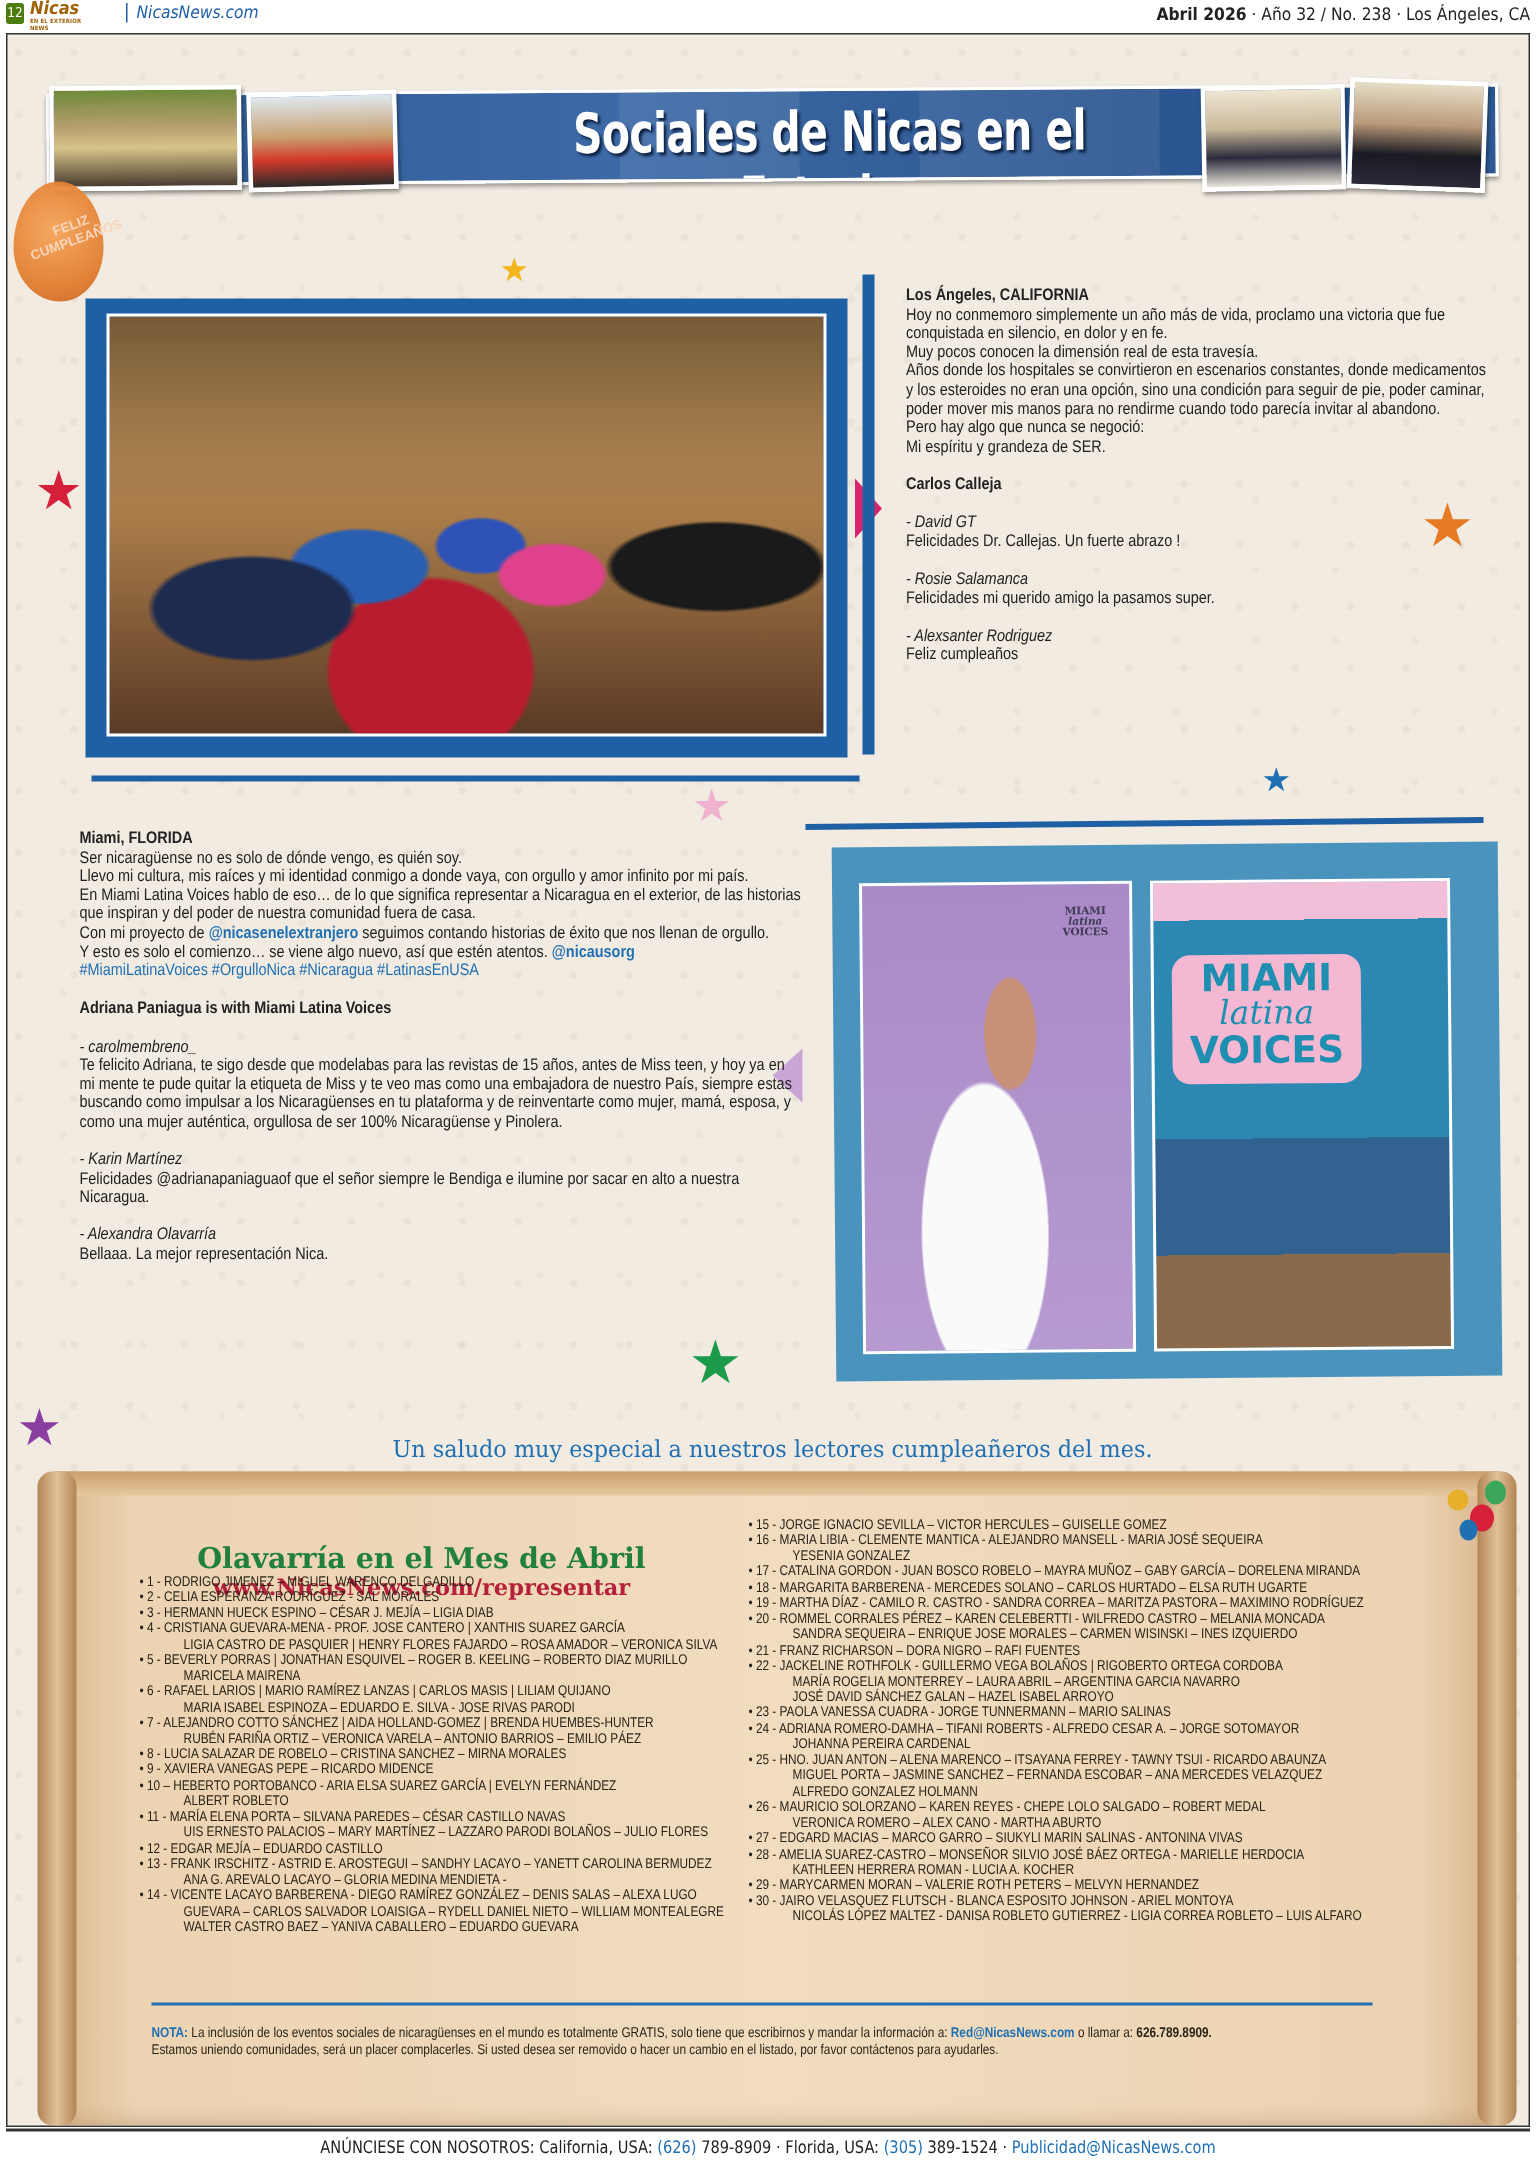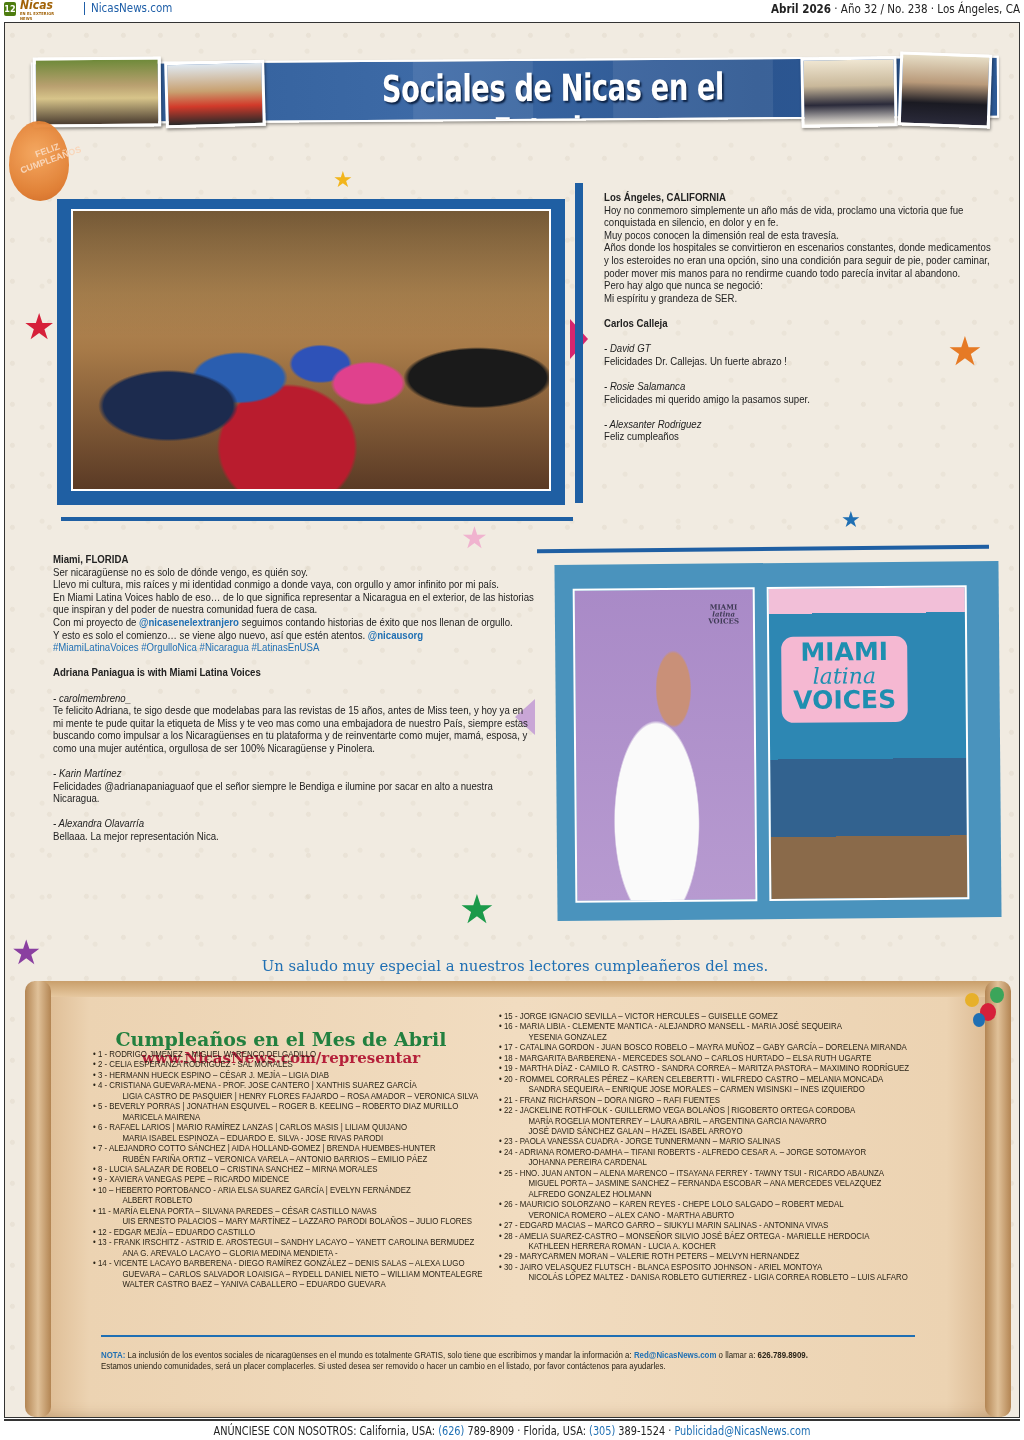--- a/index.html
+++ b/index.html
@@ -12,31 +12,31 @@
     }
     
     .topbar {
       position: absolute; left: 0; top: 0; width: 1024px; height: 18px;
       display: flex; align-items: center;
       font-family: "DejaVu Sans Condensed", "DejaVu Sans", sans-serif;
       font-size: 11px;
     }
     .pagenum {
       position: absolute; left: 4px; top: 2px; width: 12px; height: 14px;
-      background: #4d7c0f; color: #fff; font-size: 9px; font-weight: bold;
+      background: #4d7c0f; color: #fff; font-size: 9px; font-weight: normal;
       display: flex; align-items: center; justify-content: center; border-radius: 2px;
     }
     .logo {
       position: absolute; left: 20px; top: 0px; width: 40px; height: 18px;
       color: #a16207; font-weight: bold; font-style: italic; font-size: 12px; line-height: 11px;
     }
     .logo .sub { font-size: 4px; font-style: normal; display: block; line-height: 5px; letter-spacing: 0.1px; }
     .sitename {
       position: absolute; left: 84px; top: 2px; color: #1f5fa8; font-size: 11.5px;
-      border-left: 1px solid #1f5fa8; padding-left: 6px; height: 13px; line-height: 13px;
+      border-left: 1px solid #1f5fa8; padding-left: 6px; height: 13px; line-height: 13px; font-style: italic;
     }
     .issue {
       position: absolute; right: 4px; top: 2px; font-size: 11.5px; color: #222;
     }
     .issue b { font-weight: bold; margin-left: 44px; }
 
     
     .frame {
       position: absolute; left: 4px; top: 22px; width: 1016px; height: 1396px;
       border: 1.5px solid #333;
@@ -331,21 +331,21 @@
     <div class="scroll-edge-top"></div>
     <div class="scroll-roll-l"></div>
     <div class="scroll-roll-r"></div>
   </div>
 
   <div class="confetti" style="left:960px;top:970px;width:14px;height:14px;background:#e7b02a;"></div>
   <div class="confetti" style="left:975px;top:980px;width:16px;height:18px;background:#d6203a;"></div>
   <div class="confetti" style="left:985px;top:964px;width:14px;height:16px;background:#3ba55a;"></div>
   <div class="confetti" style="left:968px;top:990px;width:12px;height:14px;background:#1f6fb3;"></div>
 
-  <div class="bday-title">Cumpleaños en el Mes de Abril</div>
+  <div class="bday-title">Olavarría en el Mes de Abril</div>
   <div class="bday-url">www.NicasNews.com/representar</div>
 
   <ul class="bday-list" id="bday-left" style="left:88px;top:1026px;">
       <li><span>1 - RODRIGO JIMENEZ – MIGUEL WARENCO DELGADILLO</span></li>
       <li><span>2 - CELIA ESPERANZA RODRÍGUEZ - SAL MORALES</span></li>
       <li><span>3 - HERMANN HUECK ESPINO – CÉSAR J. MEJÍA – LIGIA DIAB</span></li>
       <li><span>4 - CRISTIANA GUEVARA-MENA - PROF. JOSE CANTERO  | XANTHIS SUAREZ GARCÍA</span><span class="cont">LIGIA CASTRO DE PASQUIER | HENRY FLORES FAJARDO – ROSA AMADOR – VERONICA SILVA</span></li>
       <li><span>5 - BEVERLY PORRAS  | JONATHAN ESQUIVEL – ROGER B. KEELING – ROBERTO DIAZ MURILLO</span><span class="cont">MARICELA MAIRENA</span></li>
       <li><span>6 - RAFAEL LARIOS  | MARIO RAMÍREZ LANZAS | CARLOS MASIS | LILIAM QUIJANO</span><span class="cont">MARIA ISABEL ESPINOZA – EDUARDO E. SILVA - JOSE RIVAS PARODI</span></li>
       <li><span>7 - ALEJANDRO COTTO SÁNCHEZ  | AIDA HOLLAND-GOMEZ  | BRENDA HUEMBES-HUNTER</span><span class="cont">RUBÉN FARIÑA ORTIZ – VERONICA VARELA – ANTONIO BARRIOS – EMILIO PÁEZ</span></li>

